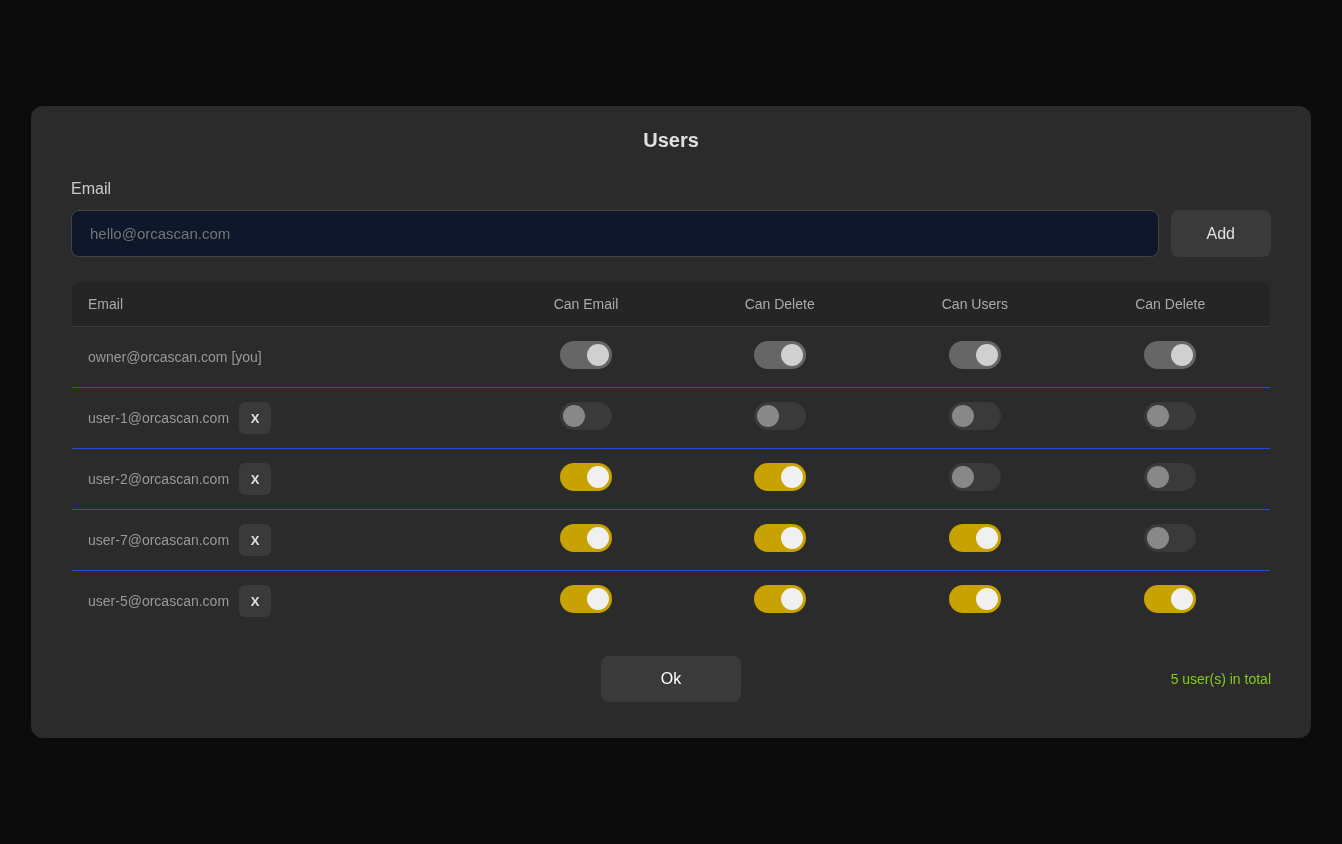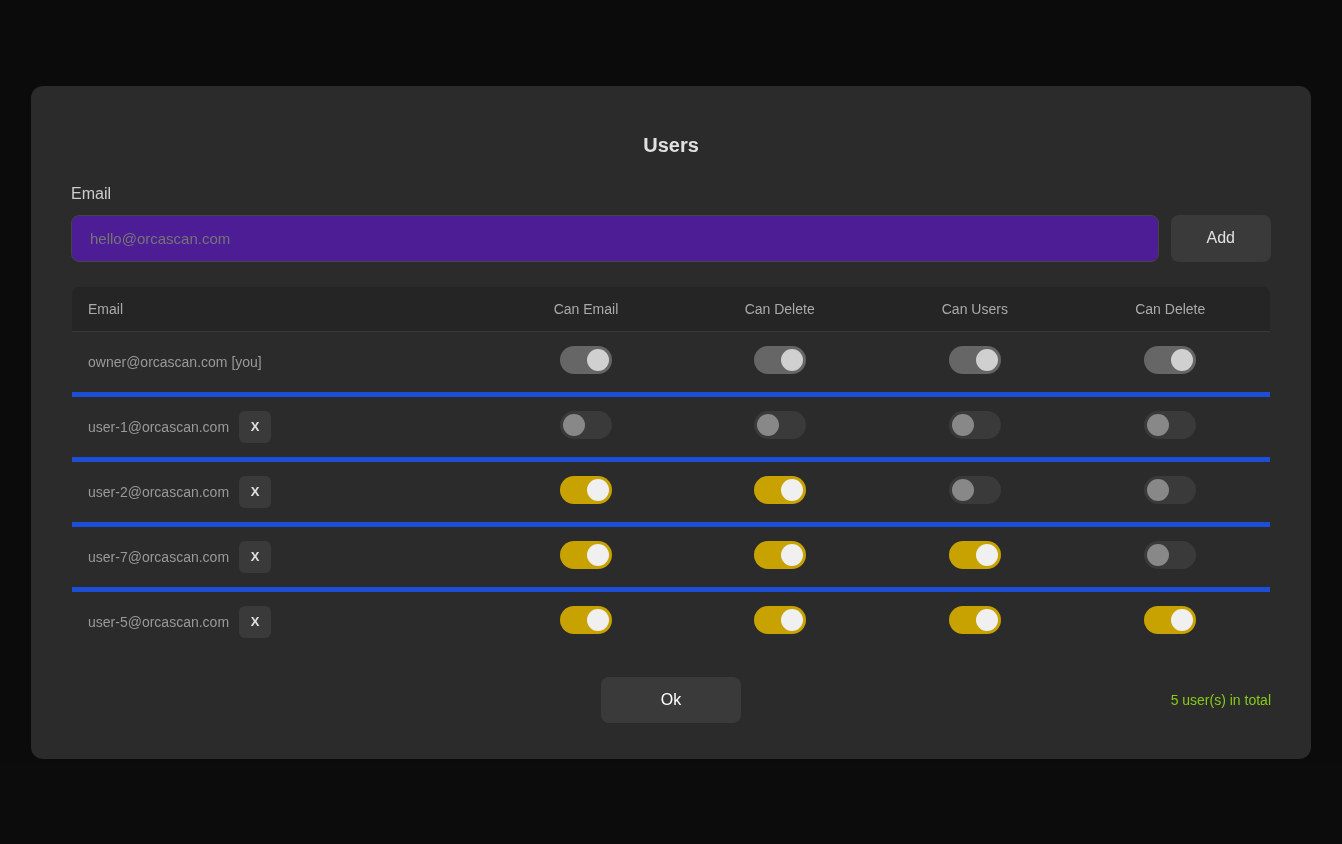--- a/index.html
+++ b/index.html
@@ -21,21 +21,21 @@
       background: rgba(0,0,0,0.55);
       display: flex;
       align-items: center;
       justify-content: center;
     }
 
     .modal {
       background: #2b2b2b;
       border-radius: 12px;
       width: 1280px;
-      padding: 48px 40px 36px;
+      padding: 23px 40px 36px;
       position: relative;
     }
 
     .modal-title {
       text-align: center;
       color: #e0e0e0;
       font-size: 20px;
       font-weight: 600;
       margin-bottom: 28px;
     }
@@ -48,21 +48,21 @@
     }
 
     .email-input-row {
       display: flex;
       gap: 12px;
       margin-bottom: 24px;
     }
 
     .email-input {
       flex: 1;
-      background: #4c1d95;
+      background: #0f172a;
       border: 1px solid #444;
       border-radius: 8px;
       padding: 14px 18px;
       color: #888;
       font-size: 15px;
       outline: none;
     }
 
     .add-button {
       background: #3a3a3a;
@@ -92,21 +92,21 @@
       text-align: center;
       border-bottom: 1px solid #3a3a3a;
     }
 
     .users-table th:first-child {
       text-align: left;
     }
 
     .users-table td {
       padding: 14px 16px;
-      border-bottom: 5px solid #1d4ed8;
+      border-bottom: 1px solid #1d4ed8;
       text-align: center;
       vertical-align: middle;
     }
 
     .users-table tr:last-child td {
       border-bottom: none;
     }
 
     .users-table td:first-child {
       text-align: left;

